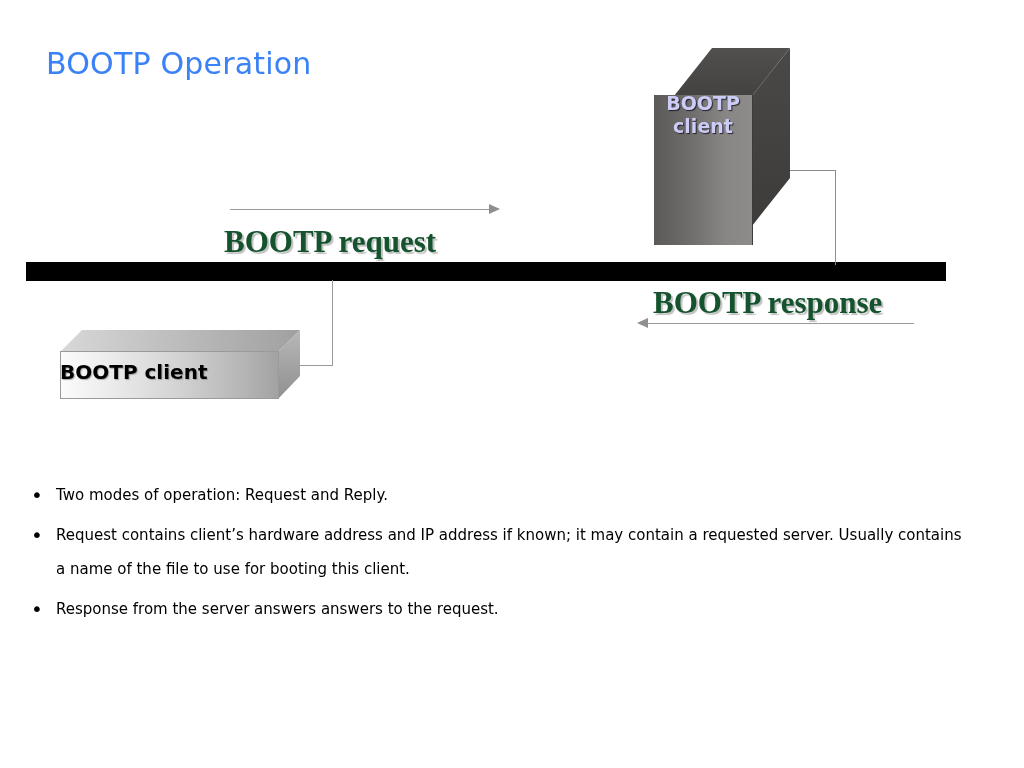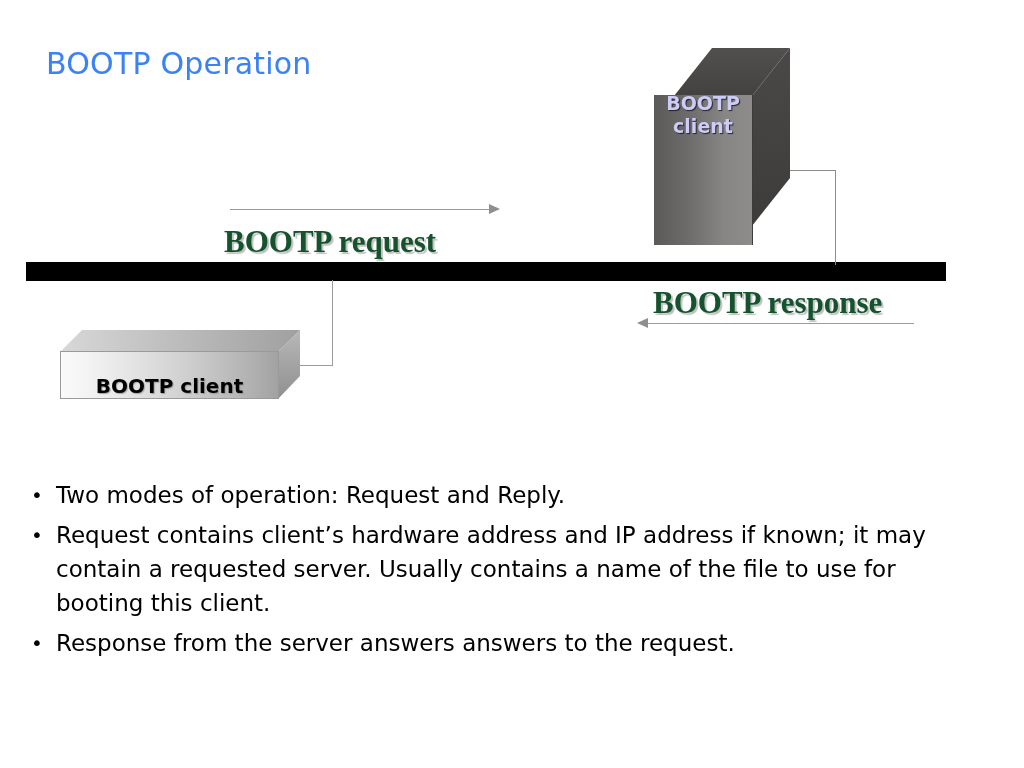--- a/index.html
+++ b/index.html
@@ -148,23 +148,23 @@
     left: 0px;
     top: 0px;
     width: 240px;
     height: 70px;
     background: linear-gradient(to bottom, #b8b8b8 0%, #8f8f8f 100%);
     clip-path: polygon(218px 22px, 240px 0px, 240px 46px, 218px 69px);
   }
   #client-label {
     position: absolute;
     left: 0px;
-    top: 44px;
+    top: 30px;
     width: 219px;
-    text-align: center;
+    text-align: left;
     font-size: 20px;
     font-weight: bold;
     color: #000000;
     text-shadow: 1px 1px 1px rgba(140,140,140,0.75);
     font-family: "DejaVu Sans", sans-serif;
     z-index: 4;
   }
 
   
   #client-connector-v {
@@ -250,21 +250,21 @@
   .bullet-marker {
     width: 38px;
     flex: 0 0 38px;
     text-align: center;
     font-size: 20px;
     line-height: 34px;
     color: #000000;
   }
   .bullet-text {
     flex: 1 1 auto;
-    font-size: 23px;
+    font-size: 15px;
     line-height: 34px;
     color: #000000;
     font-family: "DejaVu Sans", sans-serif;
   }
 </style>
 </head>
 <body>
 
 <div id="slide-title">BOOTP Operation</div>
 

